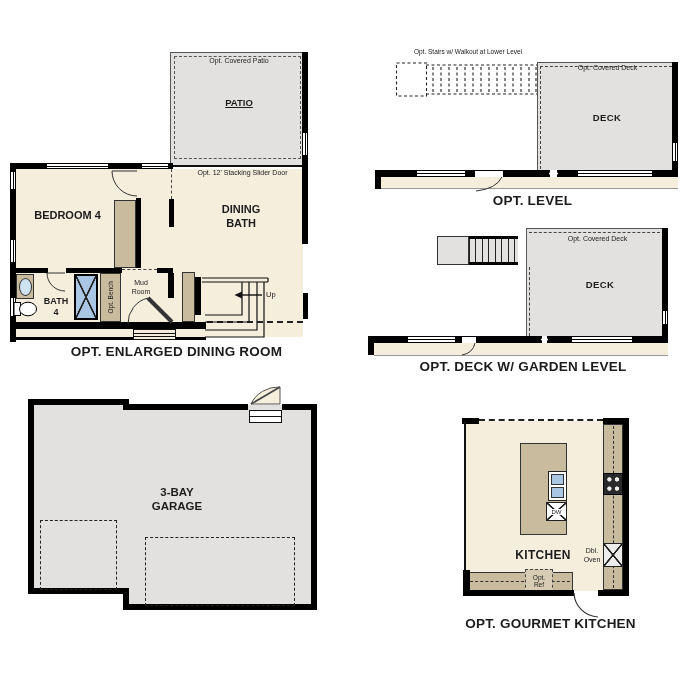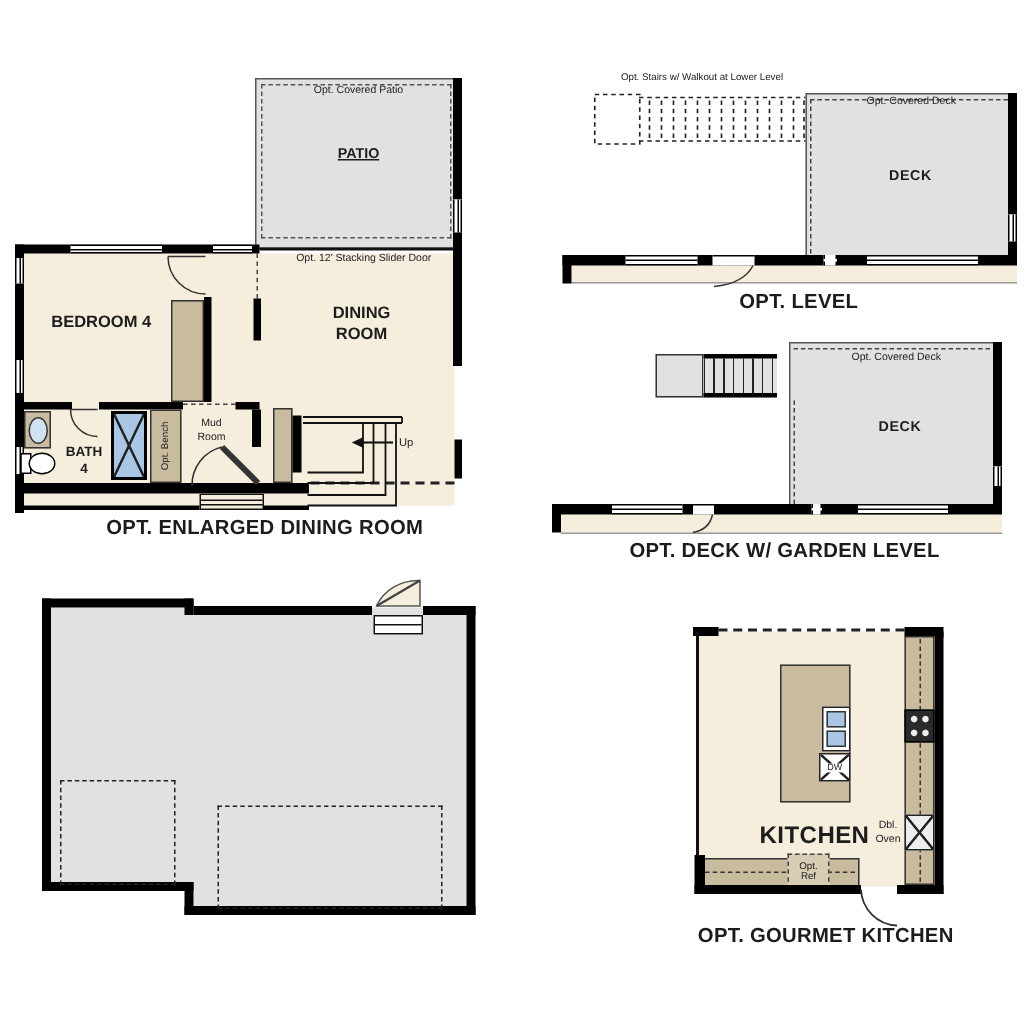--- a/index.html
+++ b/index.html
@@ -115,21 +115,21 @@
       <polyline points="47,5 47,45 3,45" fill="none" stroke="#111" stroke-width="1.2"></polyline>
       <polyline points="55,5 55,53 3,53" fill="none" stroke="#111" stroke-width="1.2"></polyline>
       <polyline points="62,5 62,60 3,60" fill="none" stroke="#111" stroke-width="1.2"></polyline>
       <line x1="60" y1="18" x2="40" y2="18" stroke="#111" stroke-width="1.4"></line>
       <polygon points="40,14.5 40,21.5 32.5,18" fill="#111"></polygon>
     </svg>
     <div class="lbl" style="left:266px;top:290px;width:20px;font-size:7.5px;text-align:left;">Up</div>
 
     <div class="lbl b" style="left:25px;top:209px;width:85px;font-size:11px;">BEDROOM 4</div>
     <div class="lbl b" style="left:204px;top:203px;width:74px;font-size:11px;">DINING
-ROOM</div>
+BATH</div>
 
     <div class="lbl cap" style="left:24px;top:344px;width:305px;">OPT. ENLARGED DINING ROOM</div>
   </div>
 
   <div class="abs" style="left:0;top:0;width:687px;height:220px;">
     <div class="lbl" style="left:393px;top:48px;width:150px;font-size:6.5px;">Opt. Stairs w/ Walkout at Lower Level</div>
     <svg style="left:395px;top:59px;" width="145" height="41" viewBox="0 0 145 41">
       <g stroke="#222" stroke-width="1.1" stroke-dasharray="3,2.5" fill="none">
         <rect x="1.5" y="4" width="30" height="33"></rect>
         <line x1="31" y1="6" x2="143" y2="6"></line>
@@ -214,20 +214,22 @@
     <svg style="left:249px;top:384px;" width="33" height="21" viewBox="0 0 33 21">
       <path d="M2,20 A30,28 0 0 1 31,3 L31,20 Z" fill="#f5eedd" stroke="#555" stroke-width="1"></path>
       <line x1="2" y1="20" x2="31" y2="3" stroke="#444" stroke-width="1.6"></line>
     </svg>
     <div class="abs" style="left:249px;top:410px;width:33px;height:13px;background:#fff;border:1px solid #111;box-sizing:border-box;
          background-image:linear-gradient(#111,#111);background-repeat:no-repeat;background-size:100% 1px;background-position:0 5px;"></div>
 
     <div class="dashedbox" style="left:40px;top:520px;width:77px;height:70px;border-color:#222;"></div>
     <div class="dashedbox" style="left:145px;top:537px;width:150px;height:69px;border-color:#222;"></div>
 
+    <div class="lbl b" style="left:117px;top:485px;width:120px;font-size:11.5px;">3-BAY
+GARAGE</div>
   </div>
 
   <div class="abs" style="left:0;top:0;width:687px;height:687px;">
     <div class="fill beige" style="left:466px;top:421px;width:157px;height:170px;"></div>
     <div class="dashT2" style="left:479px;top:419px;width:124px;"></div>
     <div class="wall" style="left:462px;top:418px;width:17px;height:6px;"></div>
     <div class="wall" style="left:603px;top:418px;width:26px;height:7px;"></div>
     <div class="abs" style="left:464px;top:421px;width:2px;height:170px;background:#111;"></div>
     <div class="wall" style="left:623px;top:421px;width:6px;height:175px;"></div>
 
@@ -252,19 +254,19 @@
 Ref</span>
     </div>
 
     <div class="wall" style="left:463px;top:590px;width:111px;height:6px;"></div>
     <div class="wall" style="left:598px;top:590px;width:31px;height:6px;"></div>
     <div class="wall" style="left:463px;top:570px;width:7px;height:26px;"></div>
     <svg style="left:573px;top:592px;" width="27" height="27" viewBox="0 0 27 27">
       <path d="M1,1 A25,25 0 0 0 25,25" fill="none" stroke="#333" stroke-width="1.2"></path>
     </svg>
 
-    <div class="lbl b" style="left:493px;top:548px;width:100px;font-size:16px;letter-spacing:.3px;">KITCHEN</div>
+    <div class="lbl b" style="left:493px;top:548px;width:100px;font-size:12px;letter-spacing:.3px;">KITCHEN</div>
     <div class="lbl" style="left:577px;top:547px;width:30px;font-size:7px;">Dbl.
 Oven</div>
     <div class="lbl cap" style="left:458px;top:616px;width:185px;">OPT. GOURMET KITCHEN</div>
   </div>
 
 </div>
 
 </body></html>

